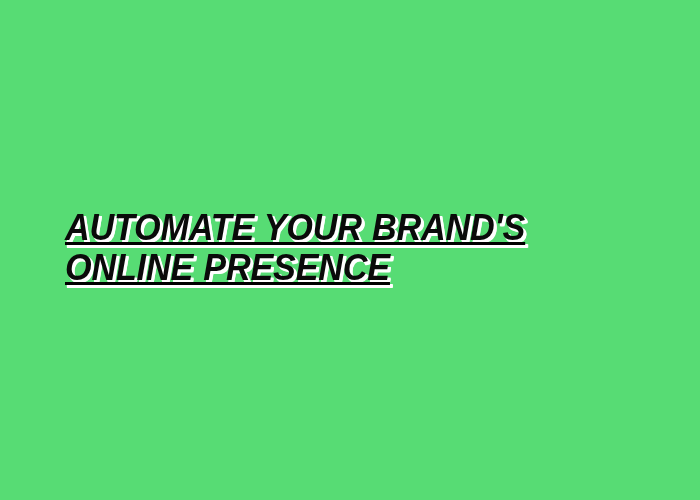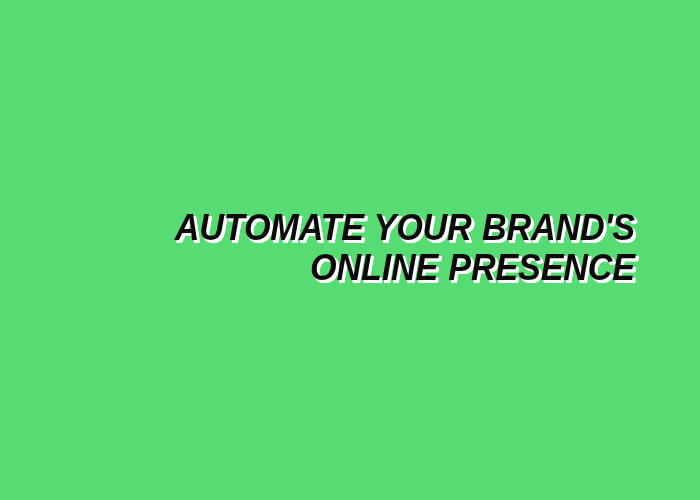--- a/index.html
+++ b/index.html
@@ -19,23 +19,24 @@
     height: 500px;
     background: #57DC74;
     display: flex;
     align-items: center;
     justify-content: center;
     box-sizing: border-box;
   }
 
   .headline-block {
     width: 600px;
-    text-align: right;
+    text-align: left;
     position: relative;
     top: -2px;
+    text-decoration: underline;
   }
 
   .headline {
     margin: 0;
     font-family: "Liberation Sans", sans-serif;
     font-size: 36px;
     line-height: 40px;
     font-weight: bold;
     font-style: italic;
     letter-spacing: -0.2px;

